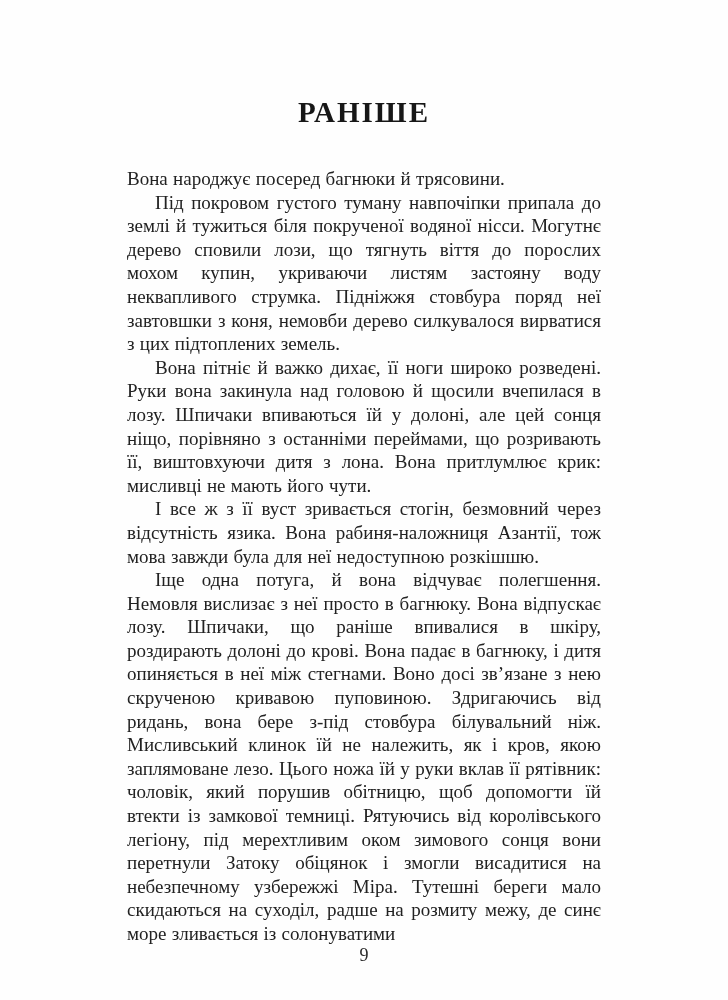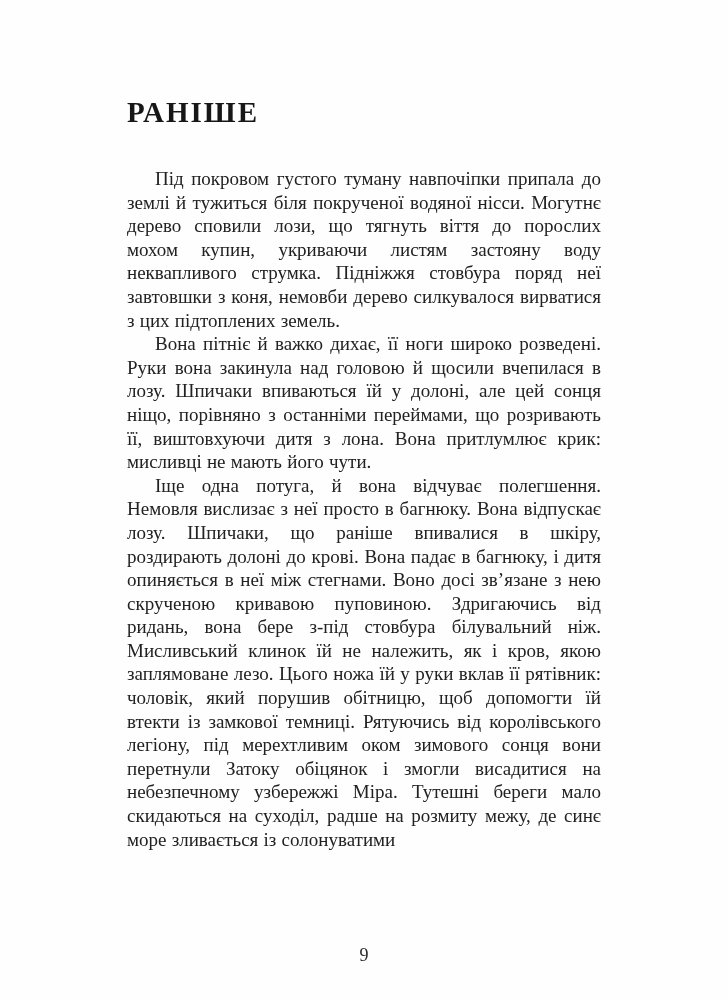--- a/index.html
+++ b/index.html
@@ -15,21 +15,21 @@
     margin: 0 auto;
     background: #fefefe;
     box-sizing: border-box;
     padding: 96px 127px 0 127px;
     font-family: "Liberation Serif", "DejaVu Serif", serif;
     color: #1e1e1e;
     overflow: hidden;
   }
   .chapter-title {
     margin: 0 0 39px 0;
-    text-align: left;
+    text-align: center;
     font-size: 29px;
     line-height: 32px;
     font-weight: 600;
     letter-spacing: 2px;
     color: #171717;
   }
   .body-text p {
     margin: 0;
     font-size: 19px;
     line-height: 23.6px;
@@ -51,19 +51,21 @@
     color: #2a2a2a;
   }
 </style>
 </head>
 <body>
 
 <div class="page">
   <h1 class="chapter-title">РАНІШЕ</h1>
 
   <div class="body-text">
+    <p class="no-indent">Вона народжує посеред багнюки й трясовини.</p>
     <p>Під покровом густого туману навпочіпки припала до землі й тужиться біля покрученої водяної нісси. Могутнє дерево сповили лози, що тягнуть віття до порослих мохом купин, укриваючи листям застояну воду неквапливого струмка. Підніжжя стовбура поряд неї завтовшки з коня, немовби дерево силкувалося вирватися з цих підтоплених земель.</p>
     <p>Вона пітніє й важко дихає, її ноги широко розведені. Руки вона закинула над головою й щосили вчепилася в лозу. Шпичаки впиваються їй у долоні, але цей сонця ніщо, порівняно з останніми переймами, що розривають її, виштовхуючи дитя з лона. Вона притлумлює крик: мисливці не мають його чути.</p>
+    <p>І все ж з її вуст зривається стогін, безмовний через відсутність язика. Вона рабиня-наложниця Азантії, тож мова завжди була для неї недоступною розкішшю.</p>
     <p>Іще одна потуга, й вона відчуває полегшення. Немовля вислизає з неї просто в багнюку. Вона відпускає лозу. Шпичаки, що раніше впивалися в шкіру, роздирають долоні до крові. Вона падає в багнюку, і дитя опиняється в неї між стегнами. Воно досі звʼязане з нею скрученою кривавою пуповиною. Здригаючись від ридань, вона бере з-під стовбура білувальний ніж. Мисливський клинок їй не належить, як і кров, якою заплямоване лезо. Цього ножа їй у руки вклав її рятівник: чоловік, який порушив обітницю, щоб допомогти їй втекти із замкової темниці. Рятуючись від королівського легіону, під мерехтливим оком зимового сонця вони перетнули Затоку обіцянок і змогли висадитися на небезпечному узбережжі Міра. Тутешні береги мало скидаються на суходіл, радше на розмиту межу, де синє море зливається із солонуватими</p>
   </div>
 
   <div class="page-number">9</div>
 </div>
 
 </body></html>

